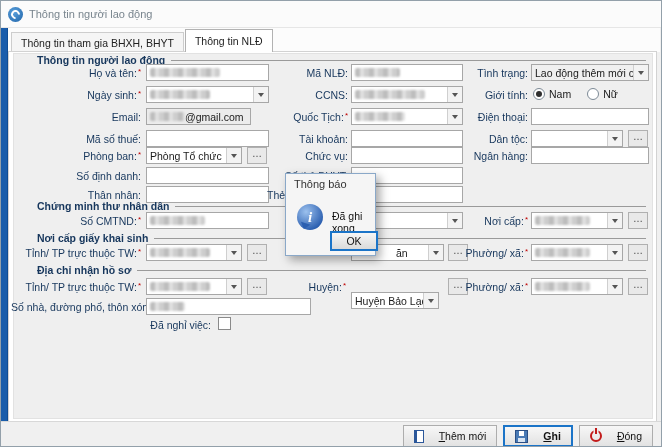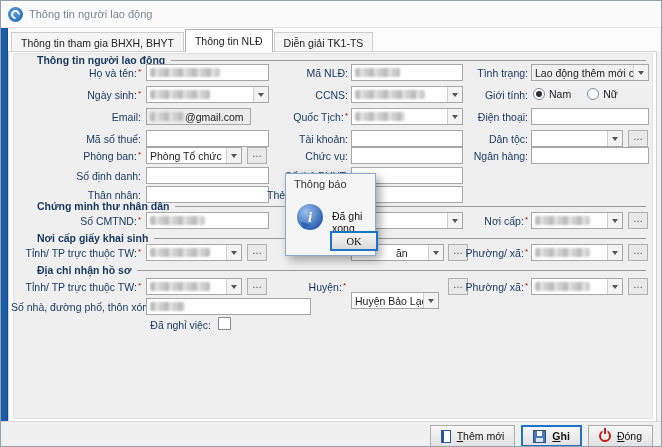--- a/index.html
+++ b/index.html
@@ -66,26 +66,26 @@
     font-size:11px; }
   .info-icon { position:absolute; left:11px; top:30px; width:26px; height:26px; border-radius:50%;
     background:radial-gradient(circle at 35% 30%, #9cc1ee, #2b5fb0 75%);
     color:#fff; font-family:"Liberation Serif","DejaVu Serif",serif; font-style:italic; font-weight:bold;
     font-size:15px; display:flex; align-items:center; justify-content:center; }
   .info-icon::before { content:""; position:absolute; left:2px; bottom:-4px;
     border:5px solid transparent; border-top:6px solid #2b5fb0; transform:rotate(18deg); }
   .msg-text { position:absolute; left:46px; top:36px; color:#111; }
   .okbtn { position:absolute; left:44px; top:57px; width:48px; height:20px;
     border:2px solid #1b74c8; background:linear-gradient(#f6f6f6,#dadada); font-size:10.5px;
-    font-family:Liberation Serif, serif; color:#111; }
+    font-family:Liberation Sans, sans-serif; color:#111; }
   
   .footer { position:absolute; left:0; right:0; bottom:0; height:25px; background:#f0f0f0;
     border-top:1px solid #d8d8d8; }
   .footer-btns { position:absolute; right:8px; top:424px; display:flex; gap:6px; z-index:5; }
-  .btn { height:22px; display:flex; align-items:center; gap:6px; padding:0 10px;
+  .btn { height:22px; display:flex; align-items:center; gap:15px; padding:0 10px;
     border:1px solid #adadad; background:linear-gradient(#f7f7f7,#e2e2e2); font-size:10.5px;
     font-family:inherit; color:#111; }
   .btn.focus { border:2px solid #1b74c8;font-weight:bold; }
   .btn .lbl { display:block; }
   .btn .lbl::first-letter { text-decoration:underline; }
   .ico-newdoc { width:10px; height:13px; background:#fff; border:1px solid #2b579a;
     border-left-width:3px; flex:0 0 auto; }
   .ico-floppy { width:13px; height:13px; background:#4a7ab5; border:1px solid #2b4f85;
     position:relative; flex:0 0 auto; }
   .ico-floppy::before { content:""; position:absolute; top:0; left:3px; width:5px; height:5px; background:#fff; }
@@ -107,23 +107,20 @@
 
   <div class="bluestrip"></div>
 
   <div class="tabstrip">
     <div class="tab">
         <span>Thông tin tham gia BHXH, BHYT</span>
       </div>
     <div class="tab active">
         <span>Thông tin NLĐ</span>
       </div>
-    <div class="tab">
-        <span>Diễn giải TK1-TS</span>
-      </div>
   </div>
 
   <div class="tabpage-outer"></div>
   <div class="tabpage"></div>
 
   <div class="section" style="top:53px">
     <span class="stitle">Thông tin người lao động</span>
       <span class="sline"></span>
   </div>
 

